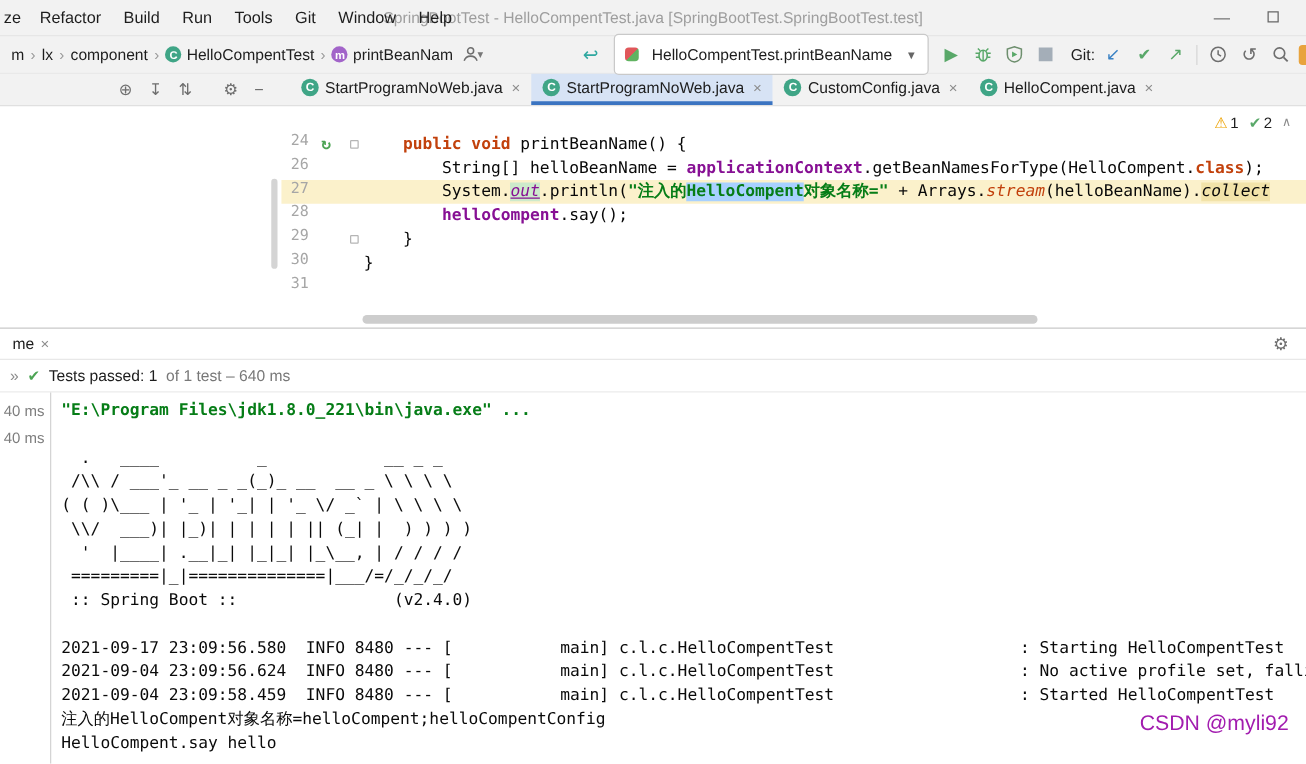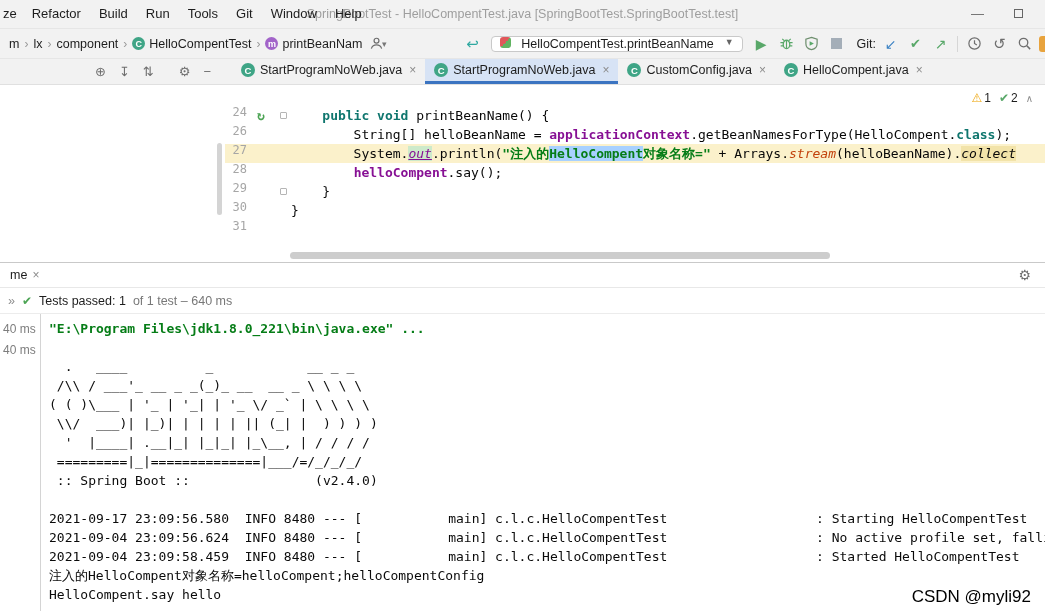--- a/index.html
+++ b/index.html
@@ -23,21 +23,21 @@
   .navbar { height: 30px; background: #f2f2f2; display: flex; align-items: center; padding-left: 6px; border-top: 1px solid #e6e6e6; position: relative; }
   .crumbs { display: flex; align-items: center; }
   .crumb { display: inline-flex; align-items: center; gap: 4px; padding: 2px 3px; font-size: 12.5px; }
   .crumb-sep { color: #9a9a9a; margin: 0 2px; font-size: 12px; }
   .mini-icon { display: inline-flex; width: 13px; height: 13px; border-radius: 50%; color: #fff; font-size: 9px; font-weight: bold; align-items: center; justify-content: center; }
   .mini-class { background: #3fa586; }
   .mini-method { background: #a264c9; }
   .tbtn { width: 25px; height: 24px; display: inline-flex; align-items: center; justify-content: center; cursor: default; }
   .drop { font-size: 9px; color: #777; margin-left: -2px; }
   .back-arrow { margin-left: auto; color: #2fa8a0; font-size: 15px; width: 24px; text-align: center; }
-  .run-combo { display: flex; gap: 6px; height: 16px; border: 1px solid #c9c9c9; border-radius: 4px; background: #fff; padding: 0 8px; width: 252px; margin: 0 6px; }
+  .run-combo { display: flex; align-items: center; gap: 6px; height: 33px; border: 1px solid #c9c9c9; border-radius: 4px; background: #fff; padding: 0 8px; width: 252px; margin: 0 6px; }
   .combo-label { flex: 1; text-align: center; font-size: 12.5px; white-space: nowrap; overflow: hidden; }
   .combo-arrow { color: #666; font-size: 9px; }
   .test-badge { width: 11px; height: 11px; border-radius: 3px; background: linear-gradient(135deg, #e0575a 50%, #61b361 50%); flex-shrink: 0; }
   .play { color: #59a869; font-size: 14px; }
   .stop-sq { width: 11px; height: 11px; background: #a4aeb8; display: inline-block; }
   .git-label { font-size: 12.5px; margin: 0 2px 0 8px; }
   .git-update { color: #3b82c4; font-size: 14px; }
   .git-commit { color: #59a869; font-size: 13px; }
   .git-push { color: #59a869; font-size: 14px; }
   .vsep { width: 1px; height: 16px; background: #d6d6d6; margin: 0 4px; }
@@ -61,21 +61,21 @@
   .code-area { position: absolute; left: 225px; top: 0; right: 0; bottom: 0; padding-top: 2px; font-family: "DejaVu Sans Mono", "Liberation Mono", monospace; font-size: 13px; overflow: hidden; }
   .row { display: flex; height: 19px; line-height: 19px; white-space: pre; }
   .row.current { background: #fbf1cb; }
   .ln { width: 22px; text-align: right; color: #a6a6a6; font-size: 12px; flex-shrink: 0; margin-top: 16px; }
   .gicon { width: 28px; text-align: center; flex-shrink: 0; }
   .run-glyph { color: #4ca454; font-weight: bold; font-size: 13px; }
   .fold { width: 16px; flex-shrink: 0; display: inline-flex; align-items: center; justify-content: center; }
   .fold-mark { width: 7px; height: 7px; border: 1px solid #b5b5b5; background: #fff; border-radius: 1px; }
   .code-text { white-space: pre; }
   .tok.p { color: #080808; }
-  .tok.kw { color: #0f766e; font-weight: bold; }
+  .tok.kw { color: #c2410c; font-weight: bold; }
   .tok.ann { color: #9e880d; }
   .tok.str { color: #067d17; font-weight: bold; }
   .tok.field { color: #871094; font-weight: bold; }
   .tok.sfield { color: #871094; font-style: italic; text-decoration: underline; }
   .tok.hl { background: #cdeacb; }
   .tok.smethod { font-style: italic; color: #c2410c; }
   .tok.sel { background: #a8d1ff; }
   .tok.warn { color: #080808; background: #f2e3a9; font-style: italic; }
   .inspections { position: absolute; top: 6px; right: 12px; display: flex; align-items: center; gap: 8px; font-size: 12px; }
   .insp-item { display: inline-flex; align-items: center; gap: 2px; }
@@ -94,21 +94,21 @@
   .chevrons { color: #8c8c8c; }
   .status-check { color: #4ca454; font-size: 12px; }
   .status-detail { color: #787878; }
   .panel-body { display: flex; height: calc(100% - 51px); }
   .test-tree { width: 41px; border-right: 1px solid #d4d4d4; padding-top: 5px; flex-shrink: 0; }
   .duration { color: #7d7d7d; font-size: 12px; line-height: 21px; padding-left: 3px; white-space: nowrap; }
   .console { flex: 1; overflow: hidden; padding: 5px 0 0 8px; font-family: "DejaVu Sans Mono", "Liberation Mono", monospace; font-size: 13px; line-height: 19px; }
   .console-line { white-space: pre; min-height: 19px; }
   .console-line.cmd { color: #067d17; font-weight: bold; }
   .console-line.p { color: #0a0a0a; }
-  .watermark { position: absolute; right: 14px; bottom: 4px; color: #000000; font-size: 17px; z-index: 5; }
+  .watermark { position: absolute; right: 14px; bottom: 22px; color: #a21caf; font-size: 17px; z-index: 5; }
 </style>
 </head>
 <body>
 
 <div class="titlebar">
   <div class="menu">
       <div class="menu-item partial">ze</div>
       <div class="menu-item">Refactor</div>
       <div class="menu-item">Build</div>
       <div class="menu-item">Run</div>

